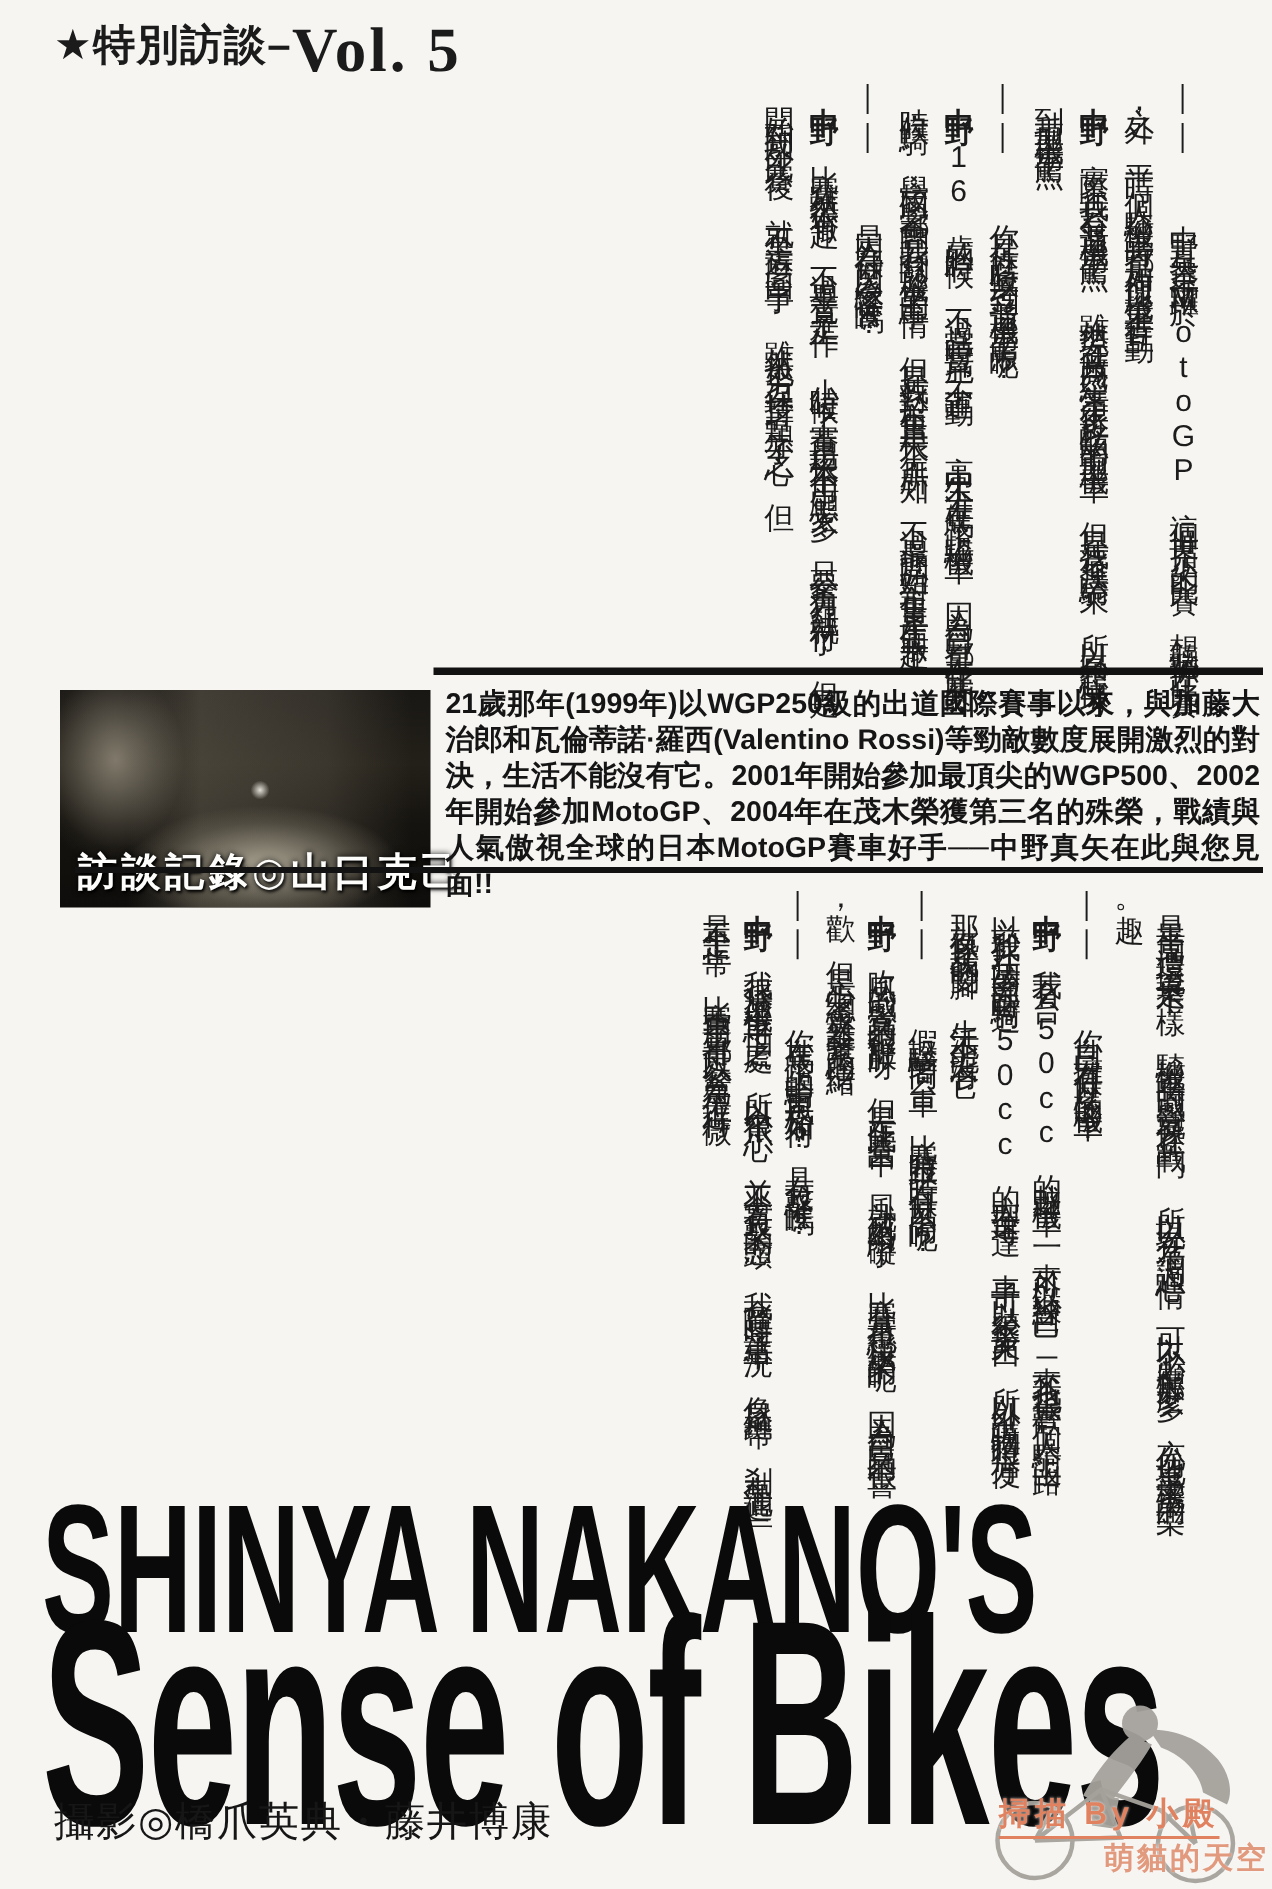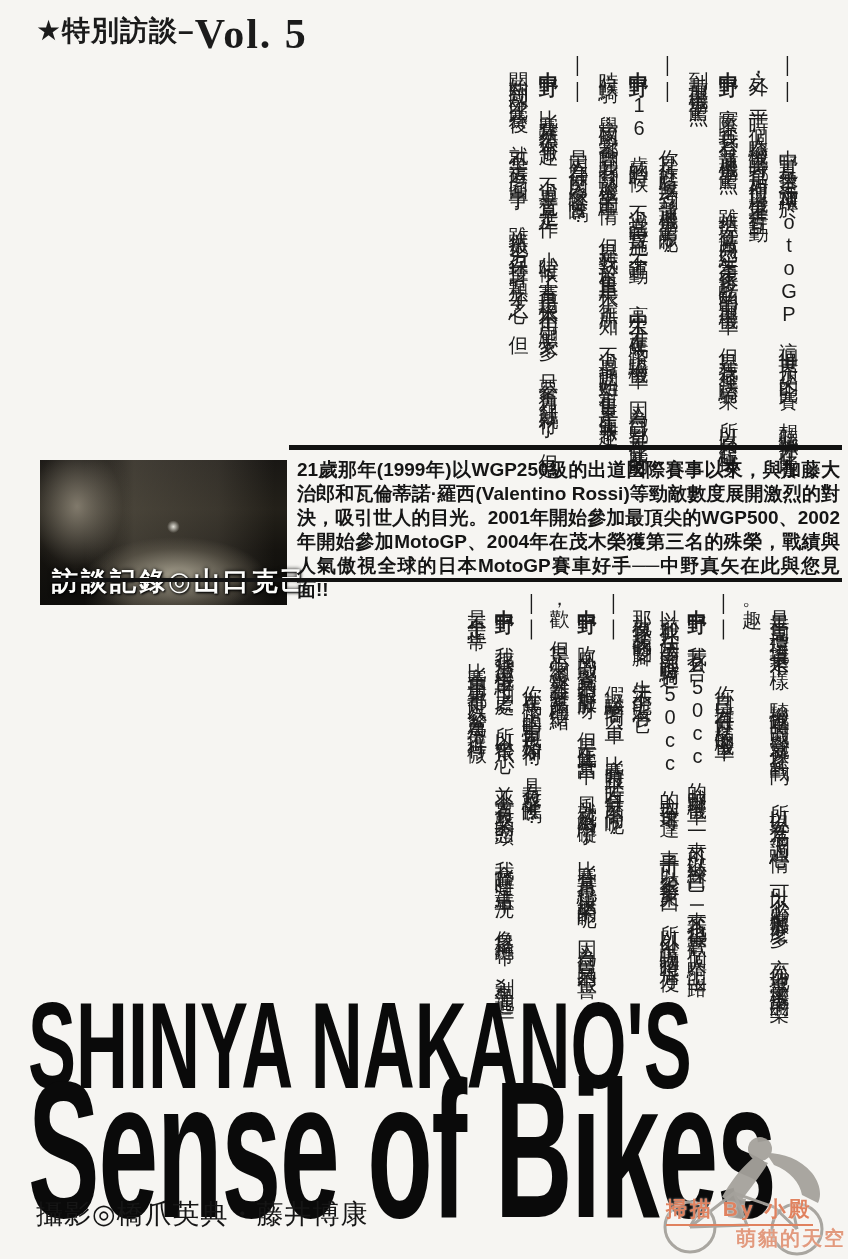--- a/index.html
+++ b/index.html
@@ -84,21 +84,21 @@
     <p class="para a"><b class="speaker">中野</b>　實際上我只有普通機車駕照，雖然現在廠商已經生產很多酷炫的重型機車，但是我還無法騎乘，所以真想趕快考到重型機車駕照。</p>
     <p class="para q">——　你是什麼時候考到普通機車駕照呢？</p>
     <p class="para a"><b class="speaker">中野</b>　<span class="lat">16</span>歲的時候。不過當時實施「三不運動」，高中生不准在馬路上騎機車，因為自己都是在比賽的時候騎，學校同學都會問我有關於機車的事情，但是我對於市售車根本一無所知，不過最近開始對市售車產生興趣了。</p>
     <p class="para q">——　是因為什麼因緣際會嗎？</p>
     <p class="para a"><b class="speaker">中野</b>　比賽雖然很有趣，不過畢竟算是工作，小時候上了賽車場根本不用顧忌太多，只要奮力狂飆就行了；但是開始到國外比賽後，就不是這麼一回事了。雖然也努力保持著一顆赤子之心，但</p>
   </div>
 
 <div id="photo">
   <div id="photo-caption">訪談記錄◎山口克己</div>
 </div>
-<div id="bio-box">21歲那年(1999年)以WGP250級的出道國際賽事以來，與加藤大治郎和瓦倫蒂諾·羅西(Valentino Rossi)等勁敵數度展開激烈的對決，吸引世人的目光。2001年開始參加最頂尖的WGP500、2002年開始參加MotoGP、2004年在茂木榮獲第三名的殊榮，戰績與人氣傲視全球的日本MotoGP賽車好手──中野真矢在此與您見面!!</div>
+<div id="bio-box">21歲那年(1999年)以WGP250級的出道國際賽事以來，與加藤大治郎和瓦倫蒂諾·羅西(Valentino Rossi)等勁敵數度展開激烈的對決，生活不能沒有它。2001年開始參加最頂尖的WGP500、2002年開始參加MotoGP、2004年在茂木榮獲第三名的殊榮，戰績與人氣傲視全球的日本MotoGP賽車好手──中野真矢在此與您見面!!</div>
 <div id="banner-rule"></div>
 
 <div id="bottom-section" class="vsec">
     <p class="para cont">是畢竟周遭環境還是不一樣，騎機車時的感覺就像在「戰鬥」，所以現在為了調適心情，可以不必顧慮那麼多，充份地享受機車的樂趣。</p>
     <p class="para q">——　你自己擁有什麼樣的機車？</p>
     <p class="para a"><b class="speaker">中野</b>　我有一台<span class="lat">250cc</span>的越野機車，一來可以鍛練自己、二來我也很喜歡一個人騎上山路。以前我住在法國南部時騎過<span class="lat">250cc</span>的大型速可達，車子可以裝很多東西，所以外出購物時很方便，那就像是我的雙腳，生活不能沒有它。</p>
     <p class="para q">——　假設騎著同一台車，比賽時跟平時有什麼不同呢？</p>
     <p class="para a"><b class="speaker">中野</b>　吹風的感覺真的很舒服呀，但是在比賽當中，風就成為阻礙了。比賽其實也蠻快樂的呢，因為自己真的很喜歡，但是心中總會夾雜著緊張的情緒。</p>
     <p class="para q">——　你在馬路上的騎車風格如何？具有攻擊性嗎？</p>
     <p class="para a"><b class="speaker">中野</b>　我很清楚機車可怕之處，所以會很小心，並不會有攻擊的念頭。我會隨時注意車況，像是鏈帶、剎車油這些是不是正常。比賽專用車都是以公釐為單位進行微</p>

